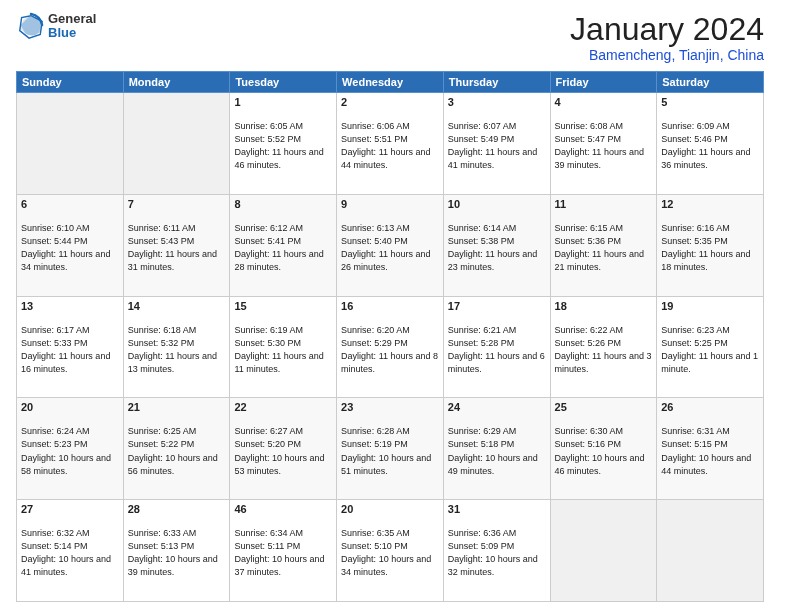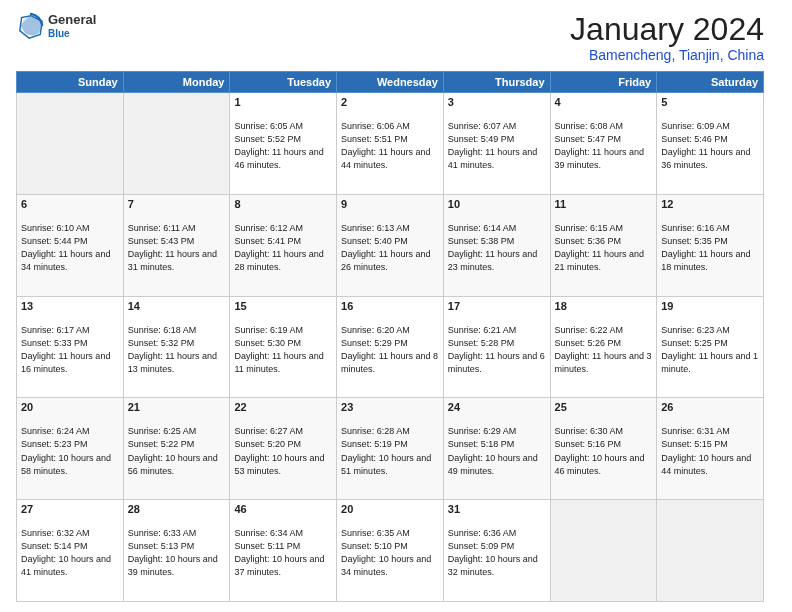--- a/index.html
+++ b/index.html
@@ -32,21 +32,21 @@
       display: flex;
       flex-direction: column;
       line-height: 1.1;
     }
     .logo-general {
       font-size: 13px;
       font-weight: bold;
       color: #333;
     }
     .logo-blue {
-      font-size: 10px;
+      font-size: 13px;
       font-weight: bold;
       color: #1a6ab5;
     }
     .logo-icon {
       width: 28px;
       height: 28px;
     }
     .title-block {
       text-align: right;
     }
@@ -68,21 +68,21 @@
       width: 100%;
       table-layout: fixed;
     }
     .calendar th {
       background-color: #2a6db5;
       color: #fff;
       font-size: 11px;
       font-weight: bold;
       padding: 4px 5px;
       border: 1px solid #5590cc;
-      text-align: right;
+      text-align: left;
     }
     .calendar td {
       vertical-align: top;
       border: 1px solid #ccc;
       padding: 3px 4px;
       font-size: 9.2px;
       color: #222;
       height: 84px;
       background: #fff;
     }

